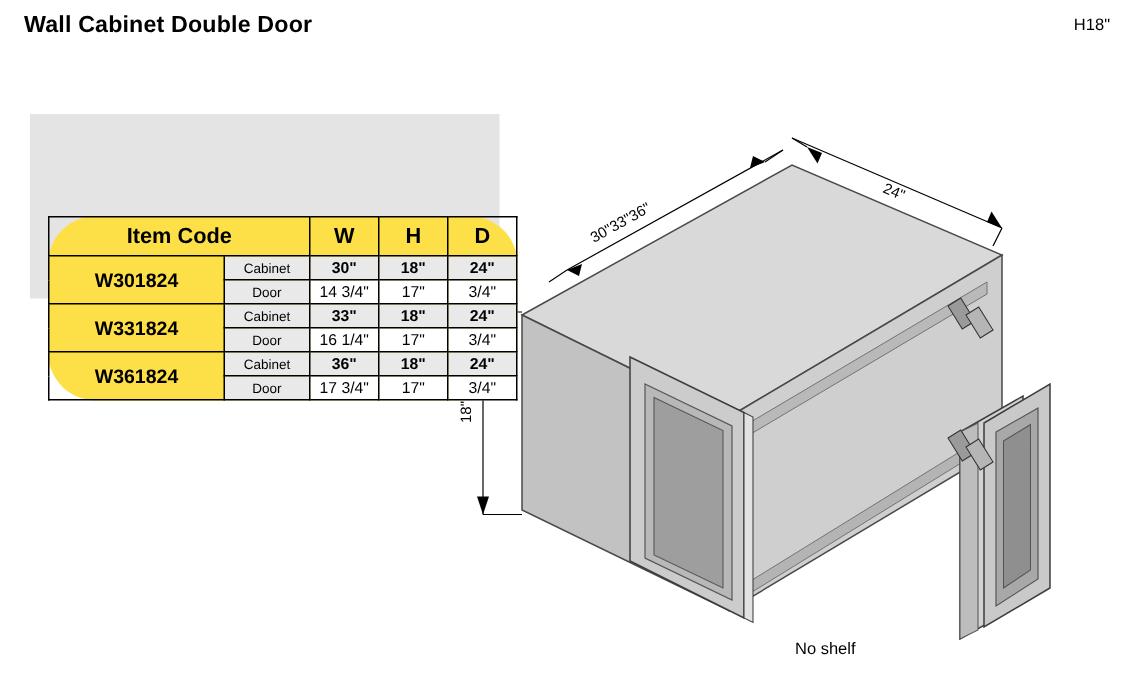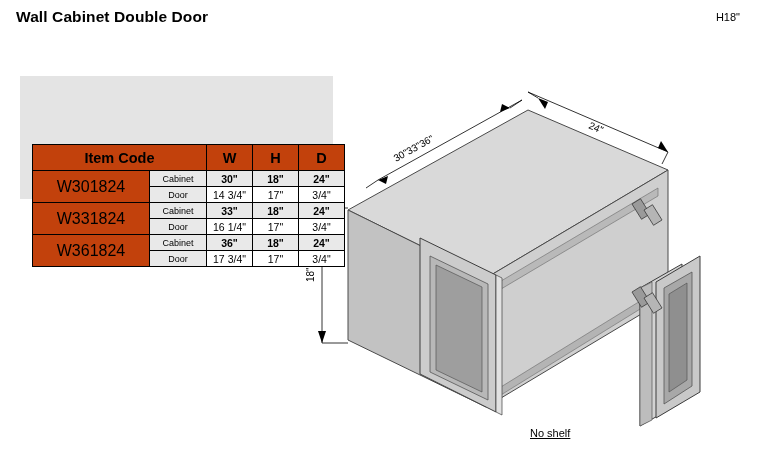--- a/index.html
+++ b/index.html
@@ -31,22 +31,23 @@
     font-size: 11px;
     color: #000;
   }
 
   
   .spec-table {
     position: absolute;
     left: 16px;
     top: 72px;
     border-collapse: collapse;
-    background: #c2410c;
+    background: #fde047;
     font-size: 11px;
+    border-radius: 32px;
   }
   .spec-table td, .spec-table th {
     border: 1px solid #000;
     text-align: center;
     padding: 0;
     white-space: nowrap;
   }
   .spec-table .hdr-item {
     width: 116px;
     height: 25px;
@@ -54,22 +55,22 @@
     font-weight: bold;
   }
   .spec-table .hdr-dim {
     width: 45px;
     height: 25px;
     font-size: 14.5px;
     font-weight: bold;
   }
   .spec-table .code-cell {
     width: 116px;
-    font-size: 16px;
-    font-weight: normal;
+    font-size: 13px;
+    font-weight: bold;
     vertical-align: middle;
   }
   .spec-table .lbl-cell {
     width: 52px;
     height: 15px;
     font-size: 9px;
     background: #e9e9e9;
     padding: 0 2px;
   }
   .spec-table .val-cell {
@@ -107,21 +108,20 @@
   .drawing {
     position: absolute;
     left: 300px;
     top: 60px;
   }
   .no-shelf {
     position: absolute;
     left: 530px;
     top: 427px;
     font-size: 11px;
-    text-decoration: underline;
   }
 </style>
 </head>
 <body>
 
 <div class="page-title">Wall Cabinet Double Door</div>
 <div class="height-label">H18"</div>
 
 <div class="table-wrap">
   <div class="shadow-box"></div>

